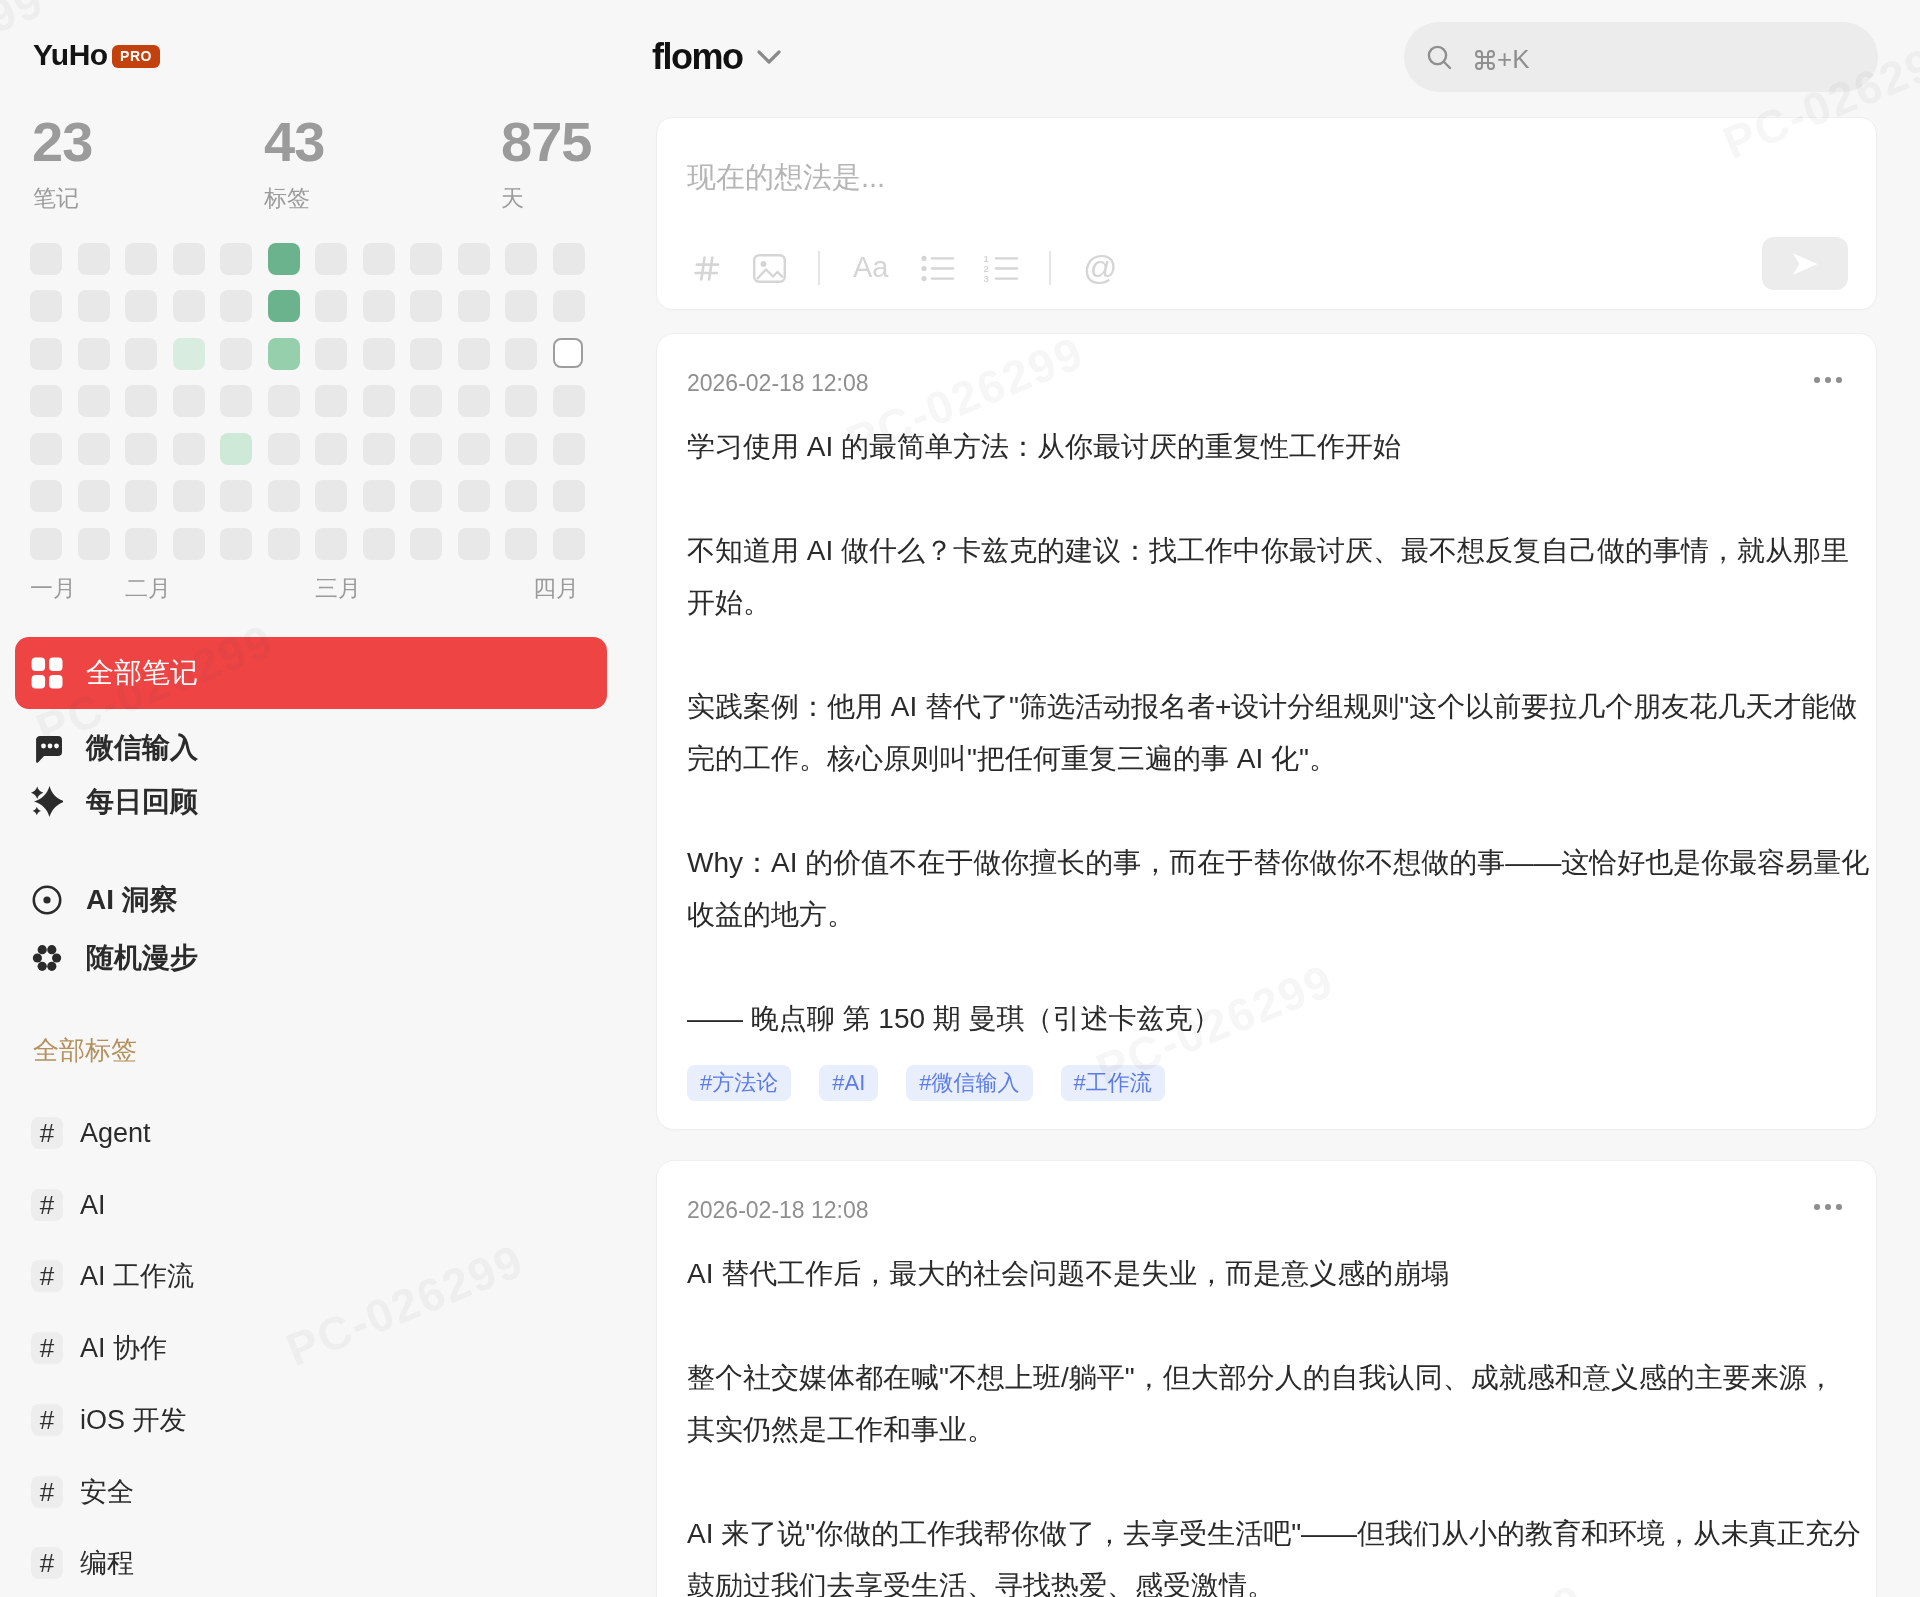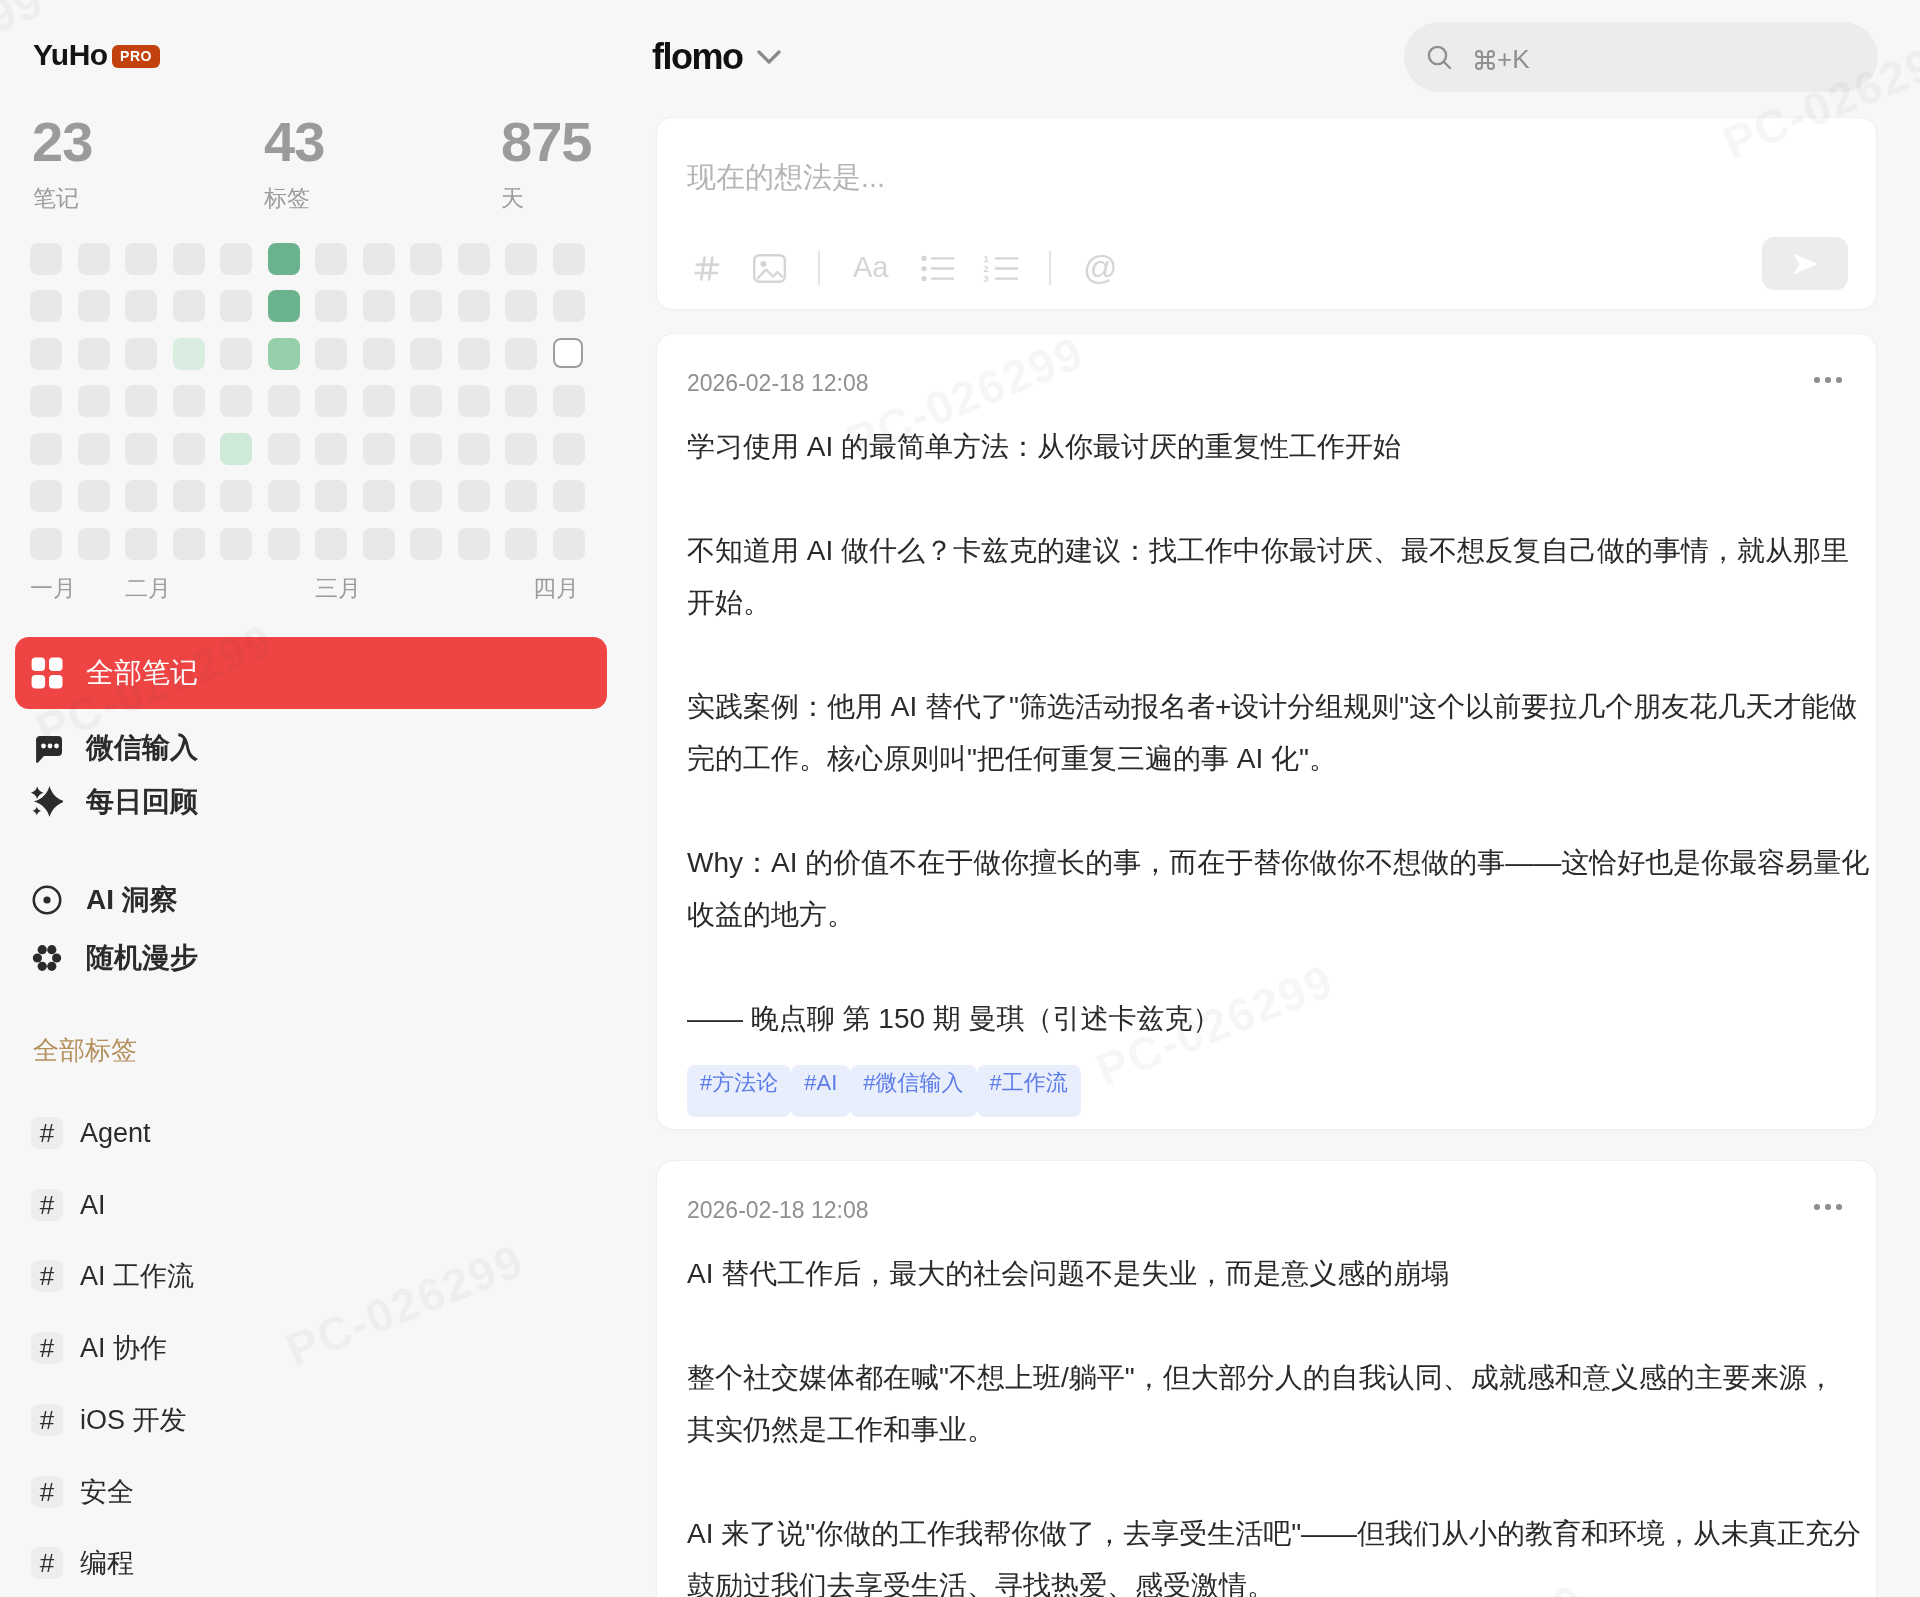--- a/index.html
+++ b/index.html
@@ -41,21 +41,21 @@
 
 
 #card1 { top:333px; height:797px; }
 #card2 { top:1160px; height:760px; }
 .ndate { position:absolute; left:30px; top:36px; font-size:23px; color:#8f8f8f; letter-spacing:0; }
 .dots { position:absolute; right:32px; top:43px; width:30px; height:6px; }
 .dots i { position:absolute; top:0; width:5.5px; height:5.5px; border-radius:50%; background:#8f8f8f; }
 .nbody { position:absolute; left:30px; top:87px; width:1250px; font-size:28px; line-height:52px; color:#2a2a2a; }
 .nbody p { margin:0 0 52px 0; }
 .tags { position:absolute; left:30px; top:731px; }
-.tags span { display:inline-block; height:52px; line-height:36px; padding:0 13px; background:#e9eefc; color:#5b7be8; font-size:22px; border-radius:8px; margin-right:0; }
+.tags span { display:inline-block; height:36px; line-height:36px; padding:0 13px; background:#e9eefc; color:#5b7be8; font-size:22px; border-radius:8px; margin-right:28px; }
 #toolbar svg, #toolbar span, #toolbar .tbdiv { vertical-align:middle; }
 </style>
 </head>
 <body>
 <div class="wm" style="left:405px;top:1305px">PC-026299</div>
 <div class="wm" style="left:155px;top:685px">PC-026299</div>
 <div class="wm" style="left:965px;top:397px">PC-026299</div>
 <div class="wm" style="left:1215px;top:1025px">PC-026299</div>
 <div class="wm" style="left:1842px;top:98px">PC-026299</div>
 <div class="wm" style="left:1465px;top:1645px">PC-026299</div>

